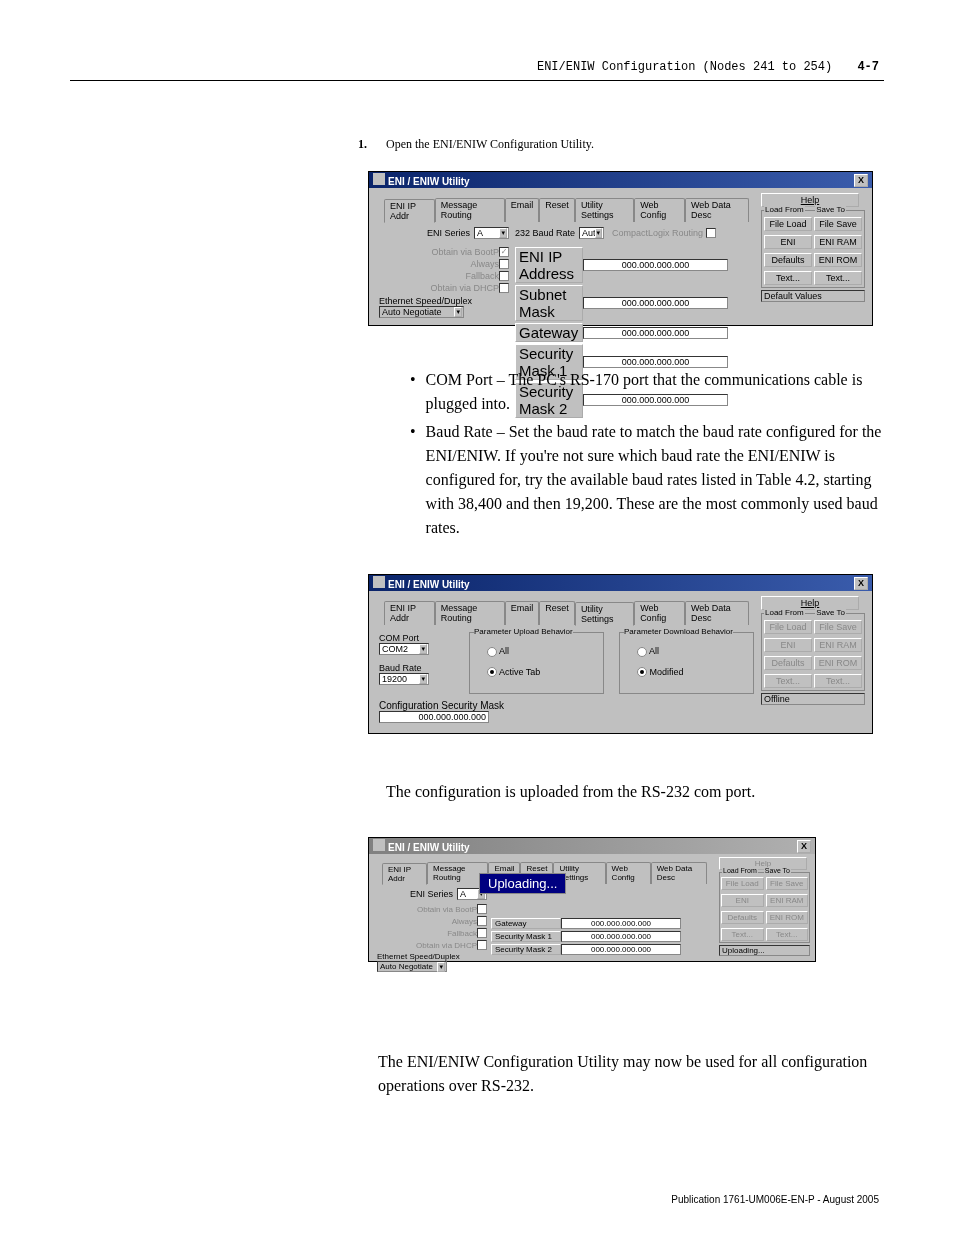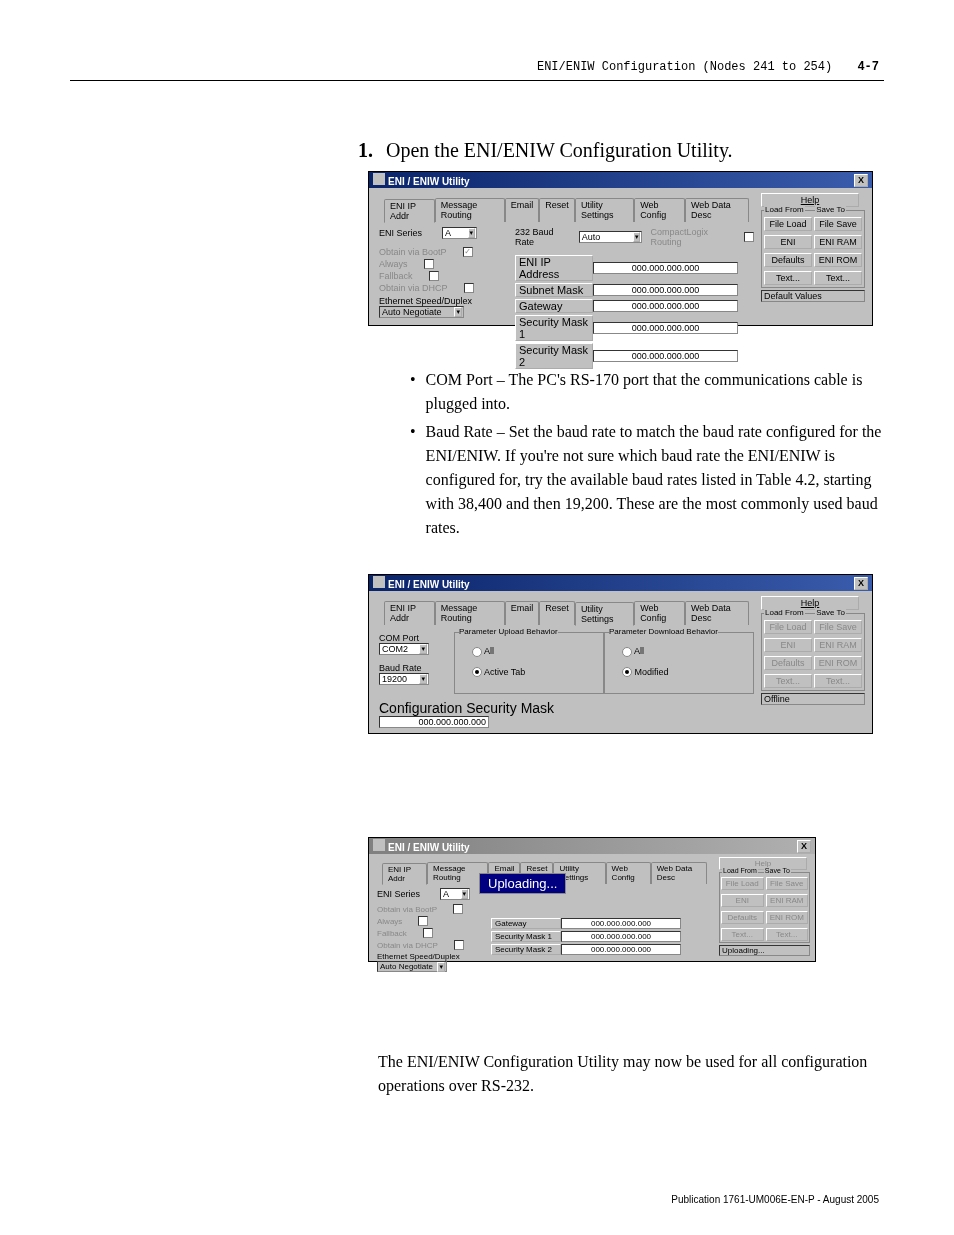--- a/index.html
+++ b/index.html
@@ -34,21 +34,21 @@
       border-top: 1px solid #000;
     }
     .content {
       position: absolute;
       left: 358px;
       top: 135px;
       width: 530px;
     }
     .step {
       margin-bottom: 14px;
-      font-size: 20px;
+      font-size: 12px;
       line-height: 1.5;
     }
     .step-num {
       font-weight: bold;
       display: inline-block;
       width: 28px;
       margin-left: -28px;
     }
     .step-text {
       display: inline;
@@ -298,45 +298,44 @@
       margin-top: 2px;
     }
     .ip-row {
       display: flex;
       margin-bottom: 2px;
       align-items: center;
     }
     .ip-label-box {
       border: 1px outset #fff;
       background: #c0c0c0;
-      font-size: 11px;
+      font-size: 15px;
       padding: 0 3px;
-      width: 78px;
+      width: 68px;
     }
     .ip-val-box {
       border: 1px inset #888;
       background: #fff;
       font-size: 9px;
       padding: 0 2px;
       width: 145px;
       text-align: center;
     }
     .gray-text {
       color: #888;
     }
     .sc1-left-col {
       width: 130px;
     }
     .sc1-form-row {
       display: flex;
-      justify-content: flex-start;
+      justify-content: flex-end;
       align-items: center;
       font-size: 9px;
       margin-bottom: 2px;
-      gap: 16px;
     }
     .uploading-overlay {
       position: absolute;
       top: 35px;
       left: 110px;
       background: #000080;
       color: #fff;
       font-size: 13px;
       padding: 2px 8px;
       border: 1px solid #888;
@@ -409,21 +408,21 @@
           <div class="sc1-form-row gray-text">
             <span>Obtain via DHCP</span>
             <span class="sc-checkbox"></span>
           </div>
           <div style="font-size:9px; margin-top:3px;">Ethernet Speed/Duplex</div>
           <span class="sc-dropdown disabled" style="width:85px;">Auto Negotiate</span>
         </div>
         <div style="flex:1; margin-left:6px;">
           <div style="display:flex; align-items:center; font-size:9px; margin-bottom:8px;">
             <span>232 Baud Rate</span>
-            <span class="sc-dropdown" style="width:64px; margin:0 8px 0 4px;">Auto</span>
+            <span class="sc-dropdown" style="width:25px; margin:0 8px 0 4px;">Auto</span>
             <span class="gray-text">CompactLogix Routing</span>
             <span class="sc-checkbox" style="margin-left:3px;"></span>
           </div>
           <div class="ip-row">
               <span class="ip-label-box">ENI IP Address</span>
               <span class="ip-val-box">000.000.000.000</span>
             </div>
           <div class="ip-row">
               <span class="ip-label-box">Subnet Mask</span>
               <span class="ip-val-box">000.000.000.000</span>
@@ -494,21 +493,21 @@
     <div class="sc-left">
       <div class="sc-tabs">
         <div class="sc-tab">ENI IP Addr</div>
         <div class="sc-tab">Message Routing</div>
         <div class="sc-tab">Email</div>
         <div class="sc-tab">Reset</div>
         <div class="sc-tab active">Utility Settings</div>
         <div class="sc-tab">Web Config</div>
         <div class="sc-tab">Web Data Desc</div>
       </div>
-      <div style="display:flex; margin-top:7px;">
+      <div style="display:flex; gap:15px; margin-top:7px;">
         <div style="width:75px;">
           <div class="sc-label">COM Port</div>
           <span class="sc-dropdown" style="width:50px;">COM2</span>
           <div class="sc-label" style="margin-top:8px;">Baud Rate</div>
           <span class="sc-dropdown" style="width:50px;">19200</span>
         </div>
         <div style="flex:1;">
           <div class="sc2-panel" style="height:62px;">
             <span class="sc2-panel-label">Parameter Upload Behavior</span>
             <div style="margin:8px 0 0 12px;"><span class="sc-radio"></span> <span>All</span></div>
@@ -516,21 +515,21 @@
           </div>
         </div>
         <div style="flex:1;">
           <div class="sc2-panel" style="height:62px;">
             <span class="sc2-panel-label">Parameter Download Behavior</span>
             <div style="margin:8px 0 0 12px;"><span class="sc-radio"></span> <span>All</span></div>
             <div style="margin:10px 0 0 12px;"><span class="sc-radio selected"></span> <span>Modified</span></div>
           </div>
         </div>
       </div>
-      <div style="font-size:14px; margin-top:6px;">Configuration Security Mask</div>
+      <div style="font-size:10px; margin-top:6px;">Configuration Security Mask</div>
       <span class="sc-textbox" style="width:110px; text-align:right;">000.000.000.000</span>
     </div>
     <div class="sc-right">
       <div class="sc-btn sc-help-btn"><u>Help</u></div>
       <div class="sc-fieldset">
         <span class="sc-fieldset-label">Load From</span>
         <span class="sc-fieldset-label right">Save To</span>
         <div class="sc-btn-row">
             <span class="sc-btn disabled">File Load</span>
             <span class="sc-btn disabled">File Save</span>
@@ -548,20 +547,21 @@
             <span class="sc-btn disabled">Text...</span>
           </div>
       </div>
       <div class="sc-status">Offline</div>
     </div>
   </div>
 </div>
 
 <div style="position:absolute; top:762px; left:358px; width:530px;">
   <div class="step-wrapper">
+    <div class="body-text">The configuration is uploaded from the RS-232 com port.</div>
   </div>
 </div>
 
 <div class="screenshot sc3">
   <div class="sc-titlebar" style="background:linear-gradient(to right,#808080,#b0b0b0);">
     <span><span class="sc-titlebar-icon"></span><span>ENI / ENIW Utility</span></span>
     <span class="sc-close">X</span>
   </div>
   <div class="sc-body" style="padding:3px;">
     <div class="sc-left">

